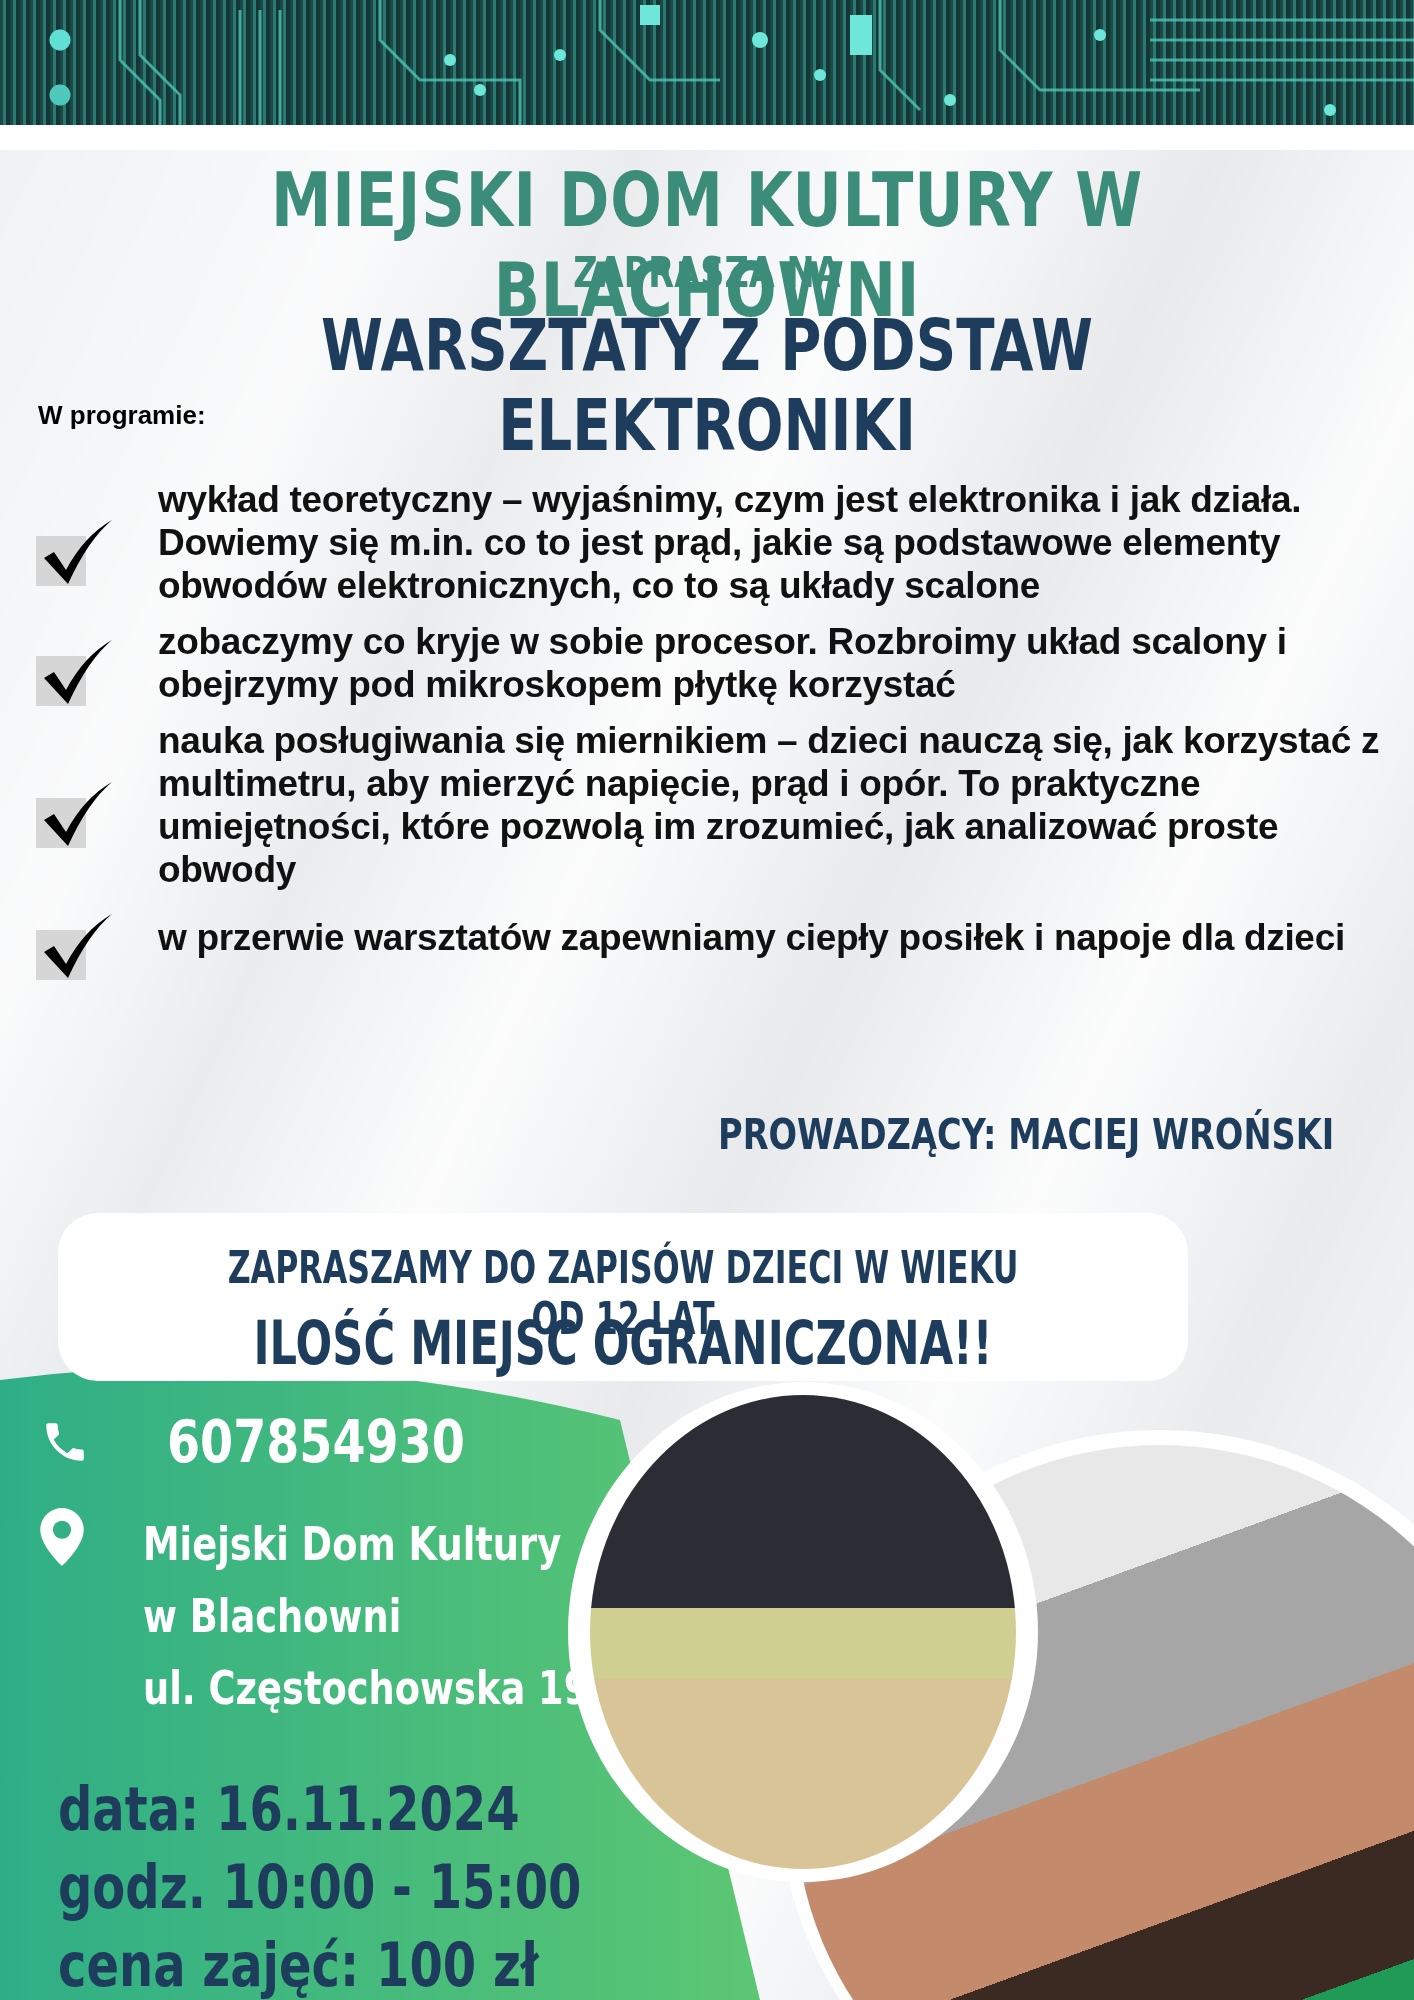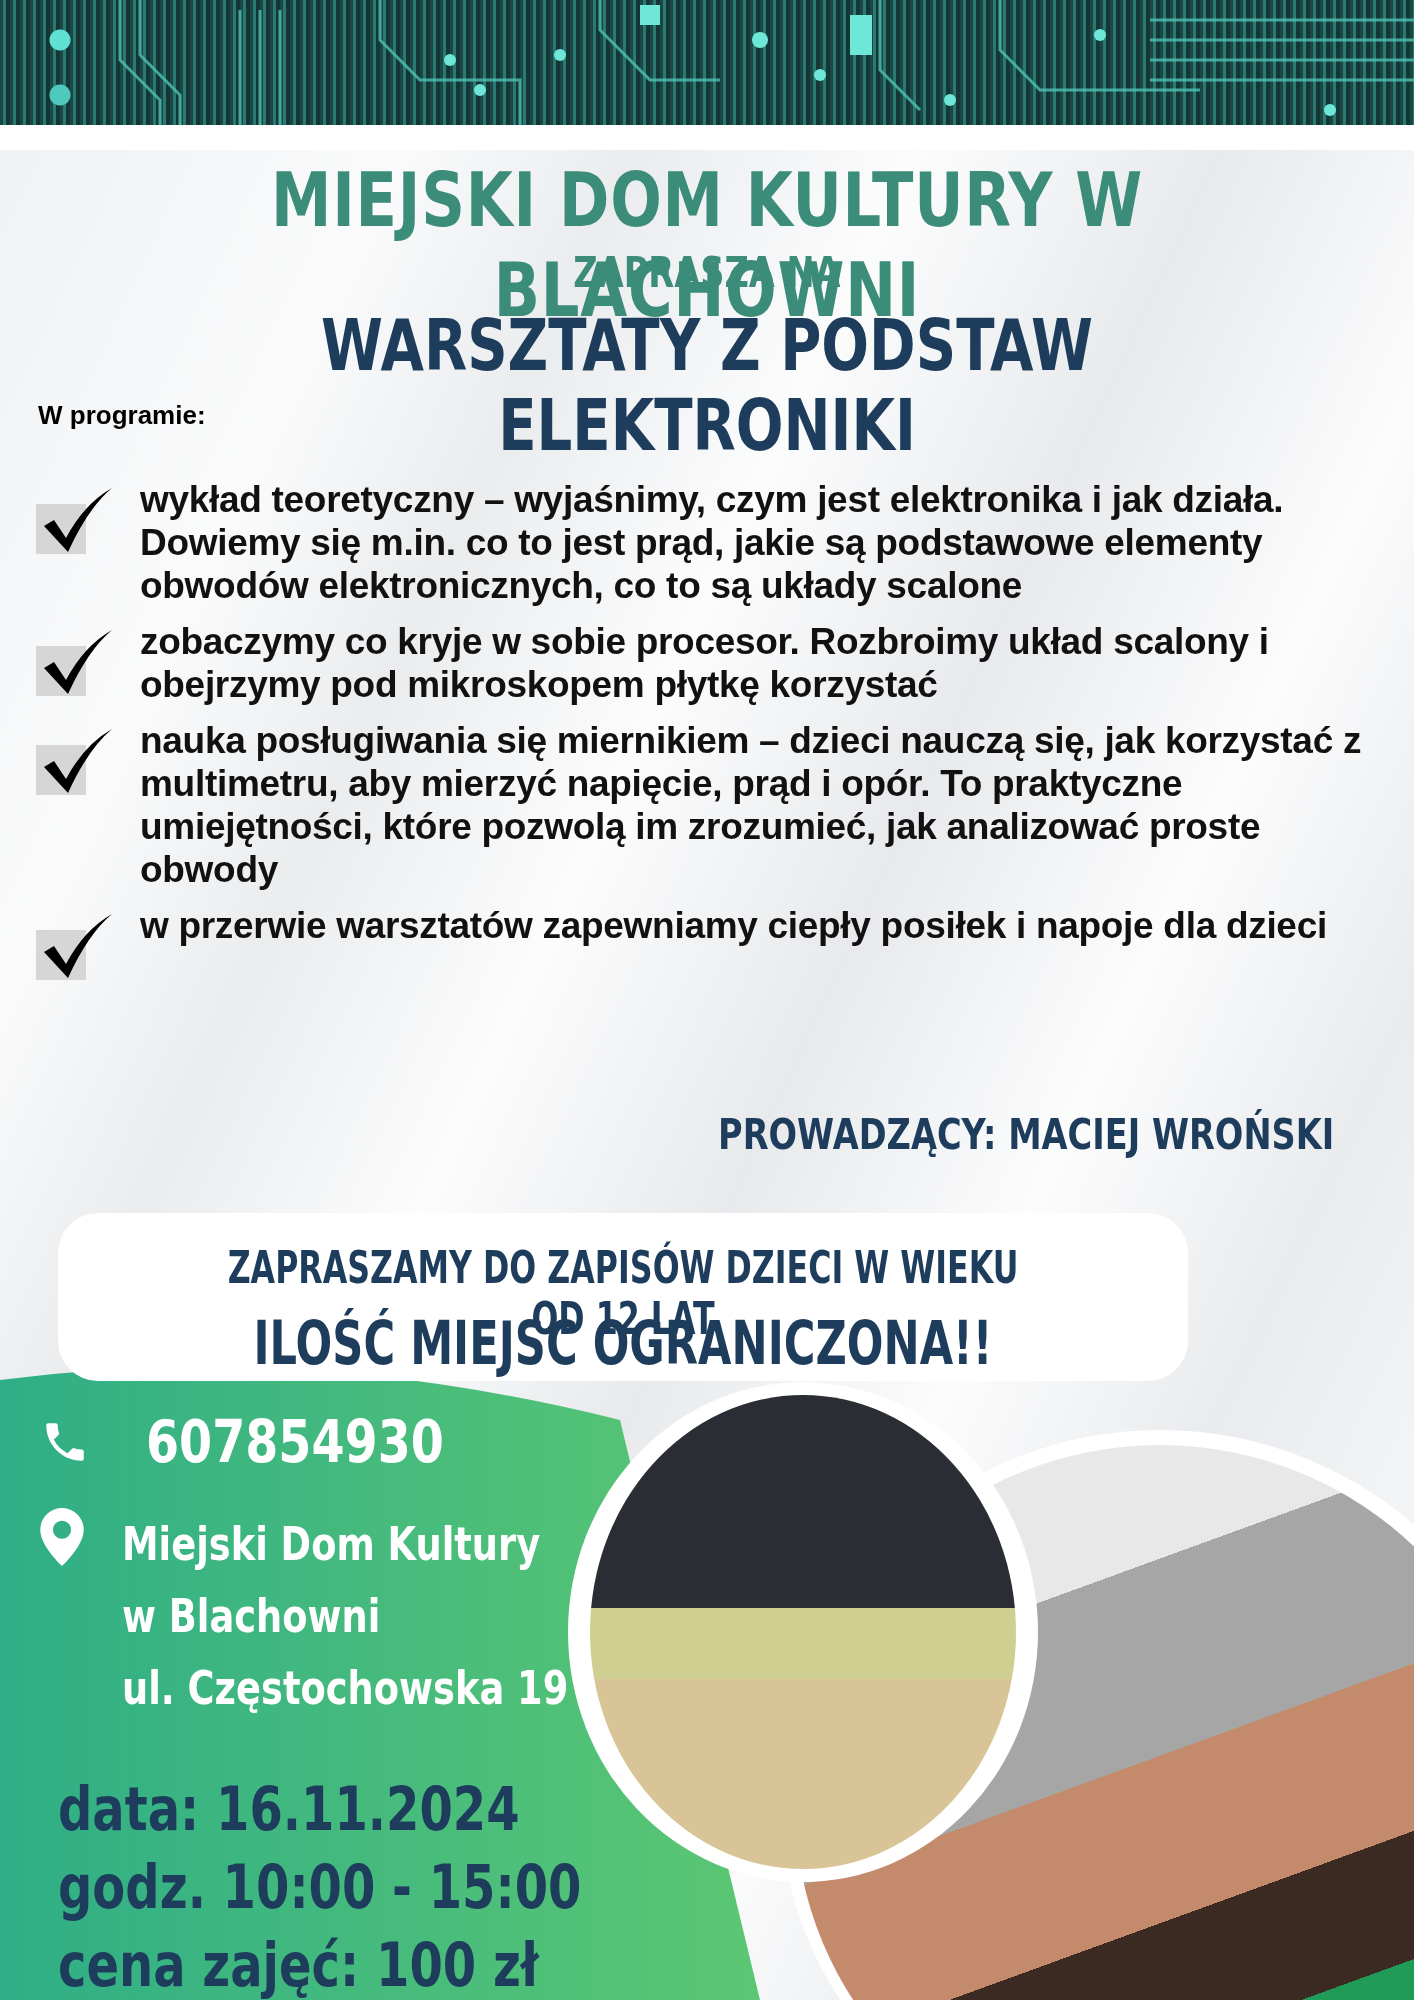--- a/index.html
+++ b/index.html
@@ -21,39 +21,39 @@
                font-family:"DejaVu Sans", sans-serif; font-weight:bold; font-size:74px; letter-spacing:1px;
                color:#3b8c78; transform:scaleX(.82); transform-origin:center; line-height:90px; }
   .subtitle { position:absolute; top:248px; left:0; width:1414px; text-align:center;
               font-family:"DejaVu Sans", sans-serif; font-weight:bold; font-size:42px; color:#3b8c78;
               transform:scaleX(.8); }
   .title-main { position:absolute; top:305px; left:0; width:1414px; text-align:center;
                 font-family:"DejaVu Sans", sans-serif; font-weight:bold; font-size:72px; color:#1e3d5c;
                 transform:scaleX(.78); line-height:80px; }
   .program-label { position:absolute; top:400px; left:38px; font-size:26px; font-weight:bold; color:#000000; }
   .items { position:absolute; top:478px; left:36px; width:1360px; }
-  .item { display:flex; align-items:flex-start; margin-bottom:13px; }
+  .item { display:flex; align-items:center; margin-bottom:13px;gap:18px; }
   .check { width:60px; height:60px; position:relative; flex:0 0 60px; margin-top:6px; margin-right:44px; }
   .check .box { position:absolute; left:0; top:20px; width:50px; height:50px; background:#d6d6d6; }
   .check svg { position:absolute; left:4px; top:0; }
   .item-text { font-size:37px; font-weight:bold; line-height:43px; color:#111; letter-spacing:-.3px; }
 
   .instructor { position:absolute; top:1110px; right:80px; font-family:"DejaVu Sans", sans-serif; font-weight:bold;
                 font-size:42px; color:#1e3d5c; transform:scaleX(.8); transform-origin:right; }
 
   .green { position:absolute; left:0; top:1360px; width:1414px; height:640px; }
   .notice { position:absolute; left:58px; top:1213px; width:1130px; height:168px; background:#fff; border-radius:40px; }
   .notice-line1 { position:absolute; top:1242px; left:58px; width:1130px; text-align:center;
                   font-family:"DejaVu Sans", sans-serif; font-weight:bold; font-size:44px; color:#1e3d5c;
                   transform:scaleX(.72); }
   .notice-line2 { position:absolute; top:1308px; left:58px; width:1130px; text-align:center;
                   font-family:"DejaVu Sans", sans-serif; font-weight:bold; font-size:60px; color:#1e3d5c;
                   transform:scaleX(.72); }
 
-  .contact { position:absolute; color:#fff; font-family:"DejaVu Sans", sans-serif; font-weight:bold; }
+  .contact { position:absolute; color:#fff; font-family:"DejaVu Sans", sans-serif; font-weight:bold;gap:21px; }
   .phone { top:1408px; left:40px; display:flex; align-items:center; }
   .phone-num { font-size:58px; margin-left:56px; transform:scaleX(.82); transform-origin:left; }
   .addr { top:1508px; left:40px; display:flex; }
   .addr-lines { margin-left:38px; font-size:46px; line-height:72px; transform:scaleX(.8); transform-origin:left top; }
   .info { position:absolute; left:58px; top:1770px; font-family:"DejaVu Sans", sans-serif; font-weight:bold;
           color:#1e3d5c; font-size:60px; line-height:78px; transform:scaleX(.8); transform-origin:left top; }
 
   .photo1 { position:absolute; left:568px; top:1382px; width:470px; height:500px; border-radius:50%; background:#fff; }
   .photo1-inner { position:absolute; left:590px; top:1395px; width:426px; height:474px; border-radius:50%; overflow:hidden;
                   background:linear-gradient(#2a2d33 0 45%, #cfcf92 45% 60%, #d8c496 60%); }

